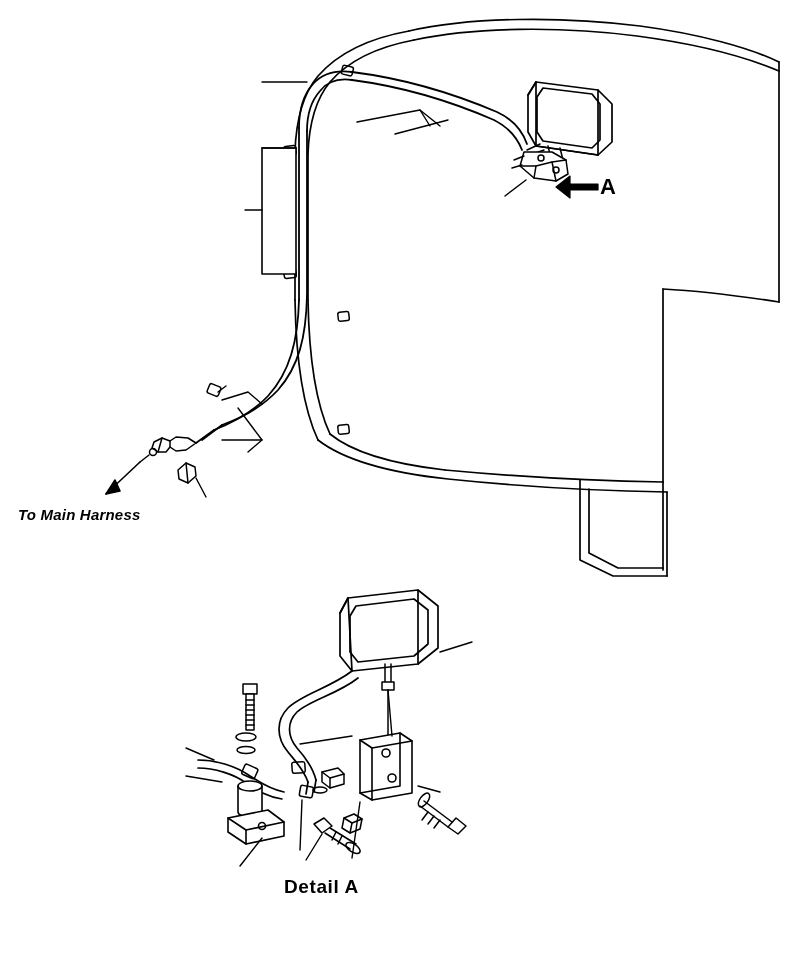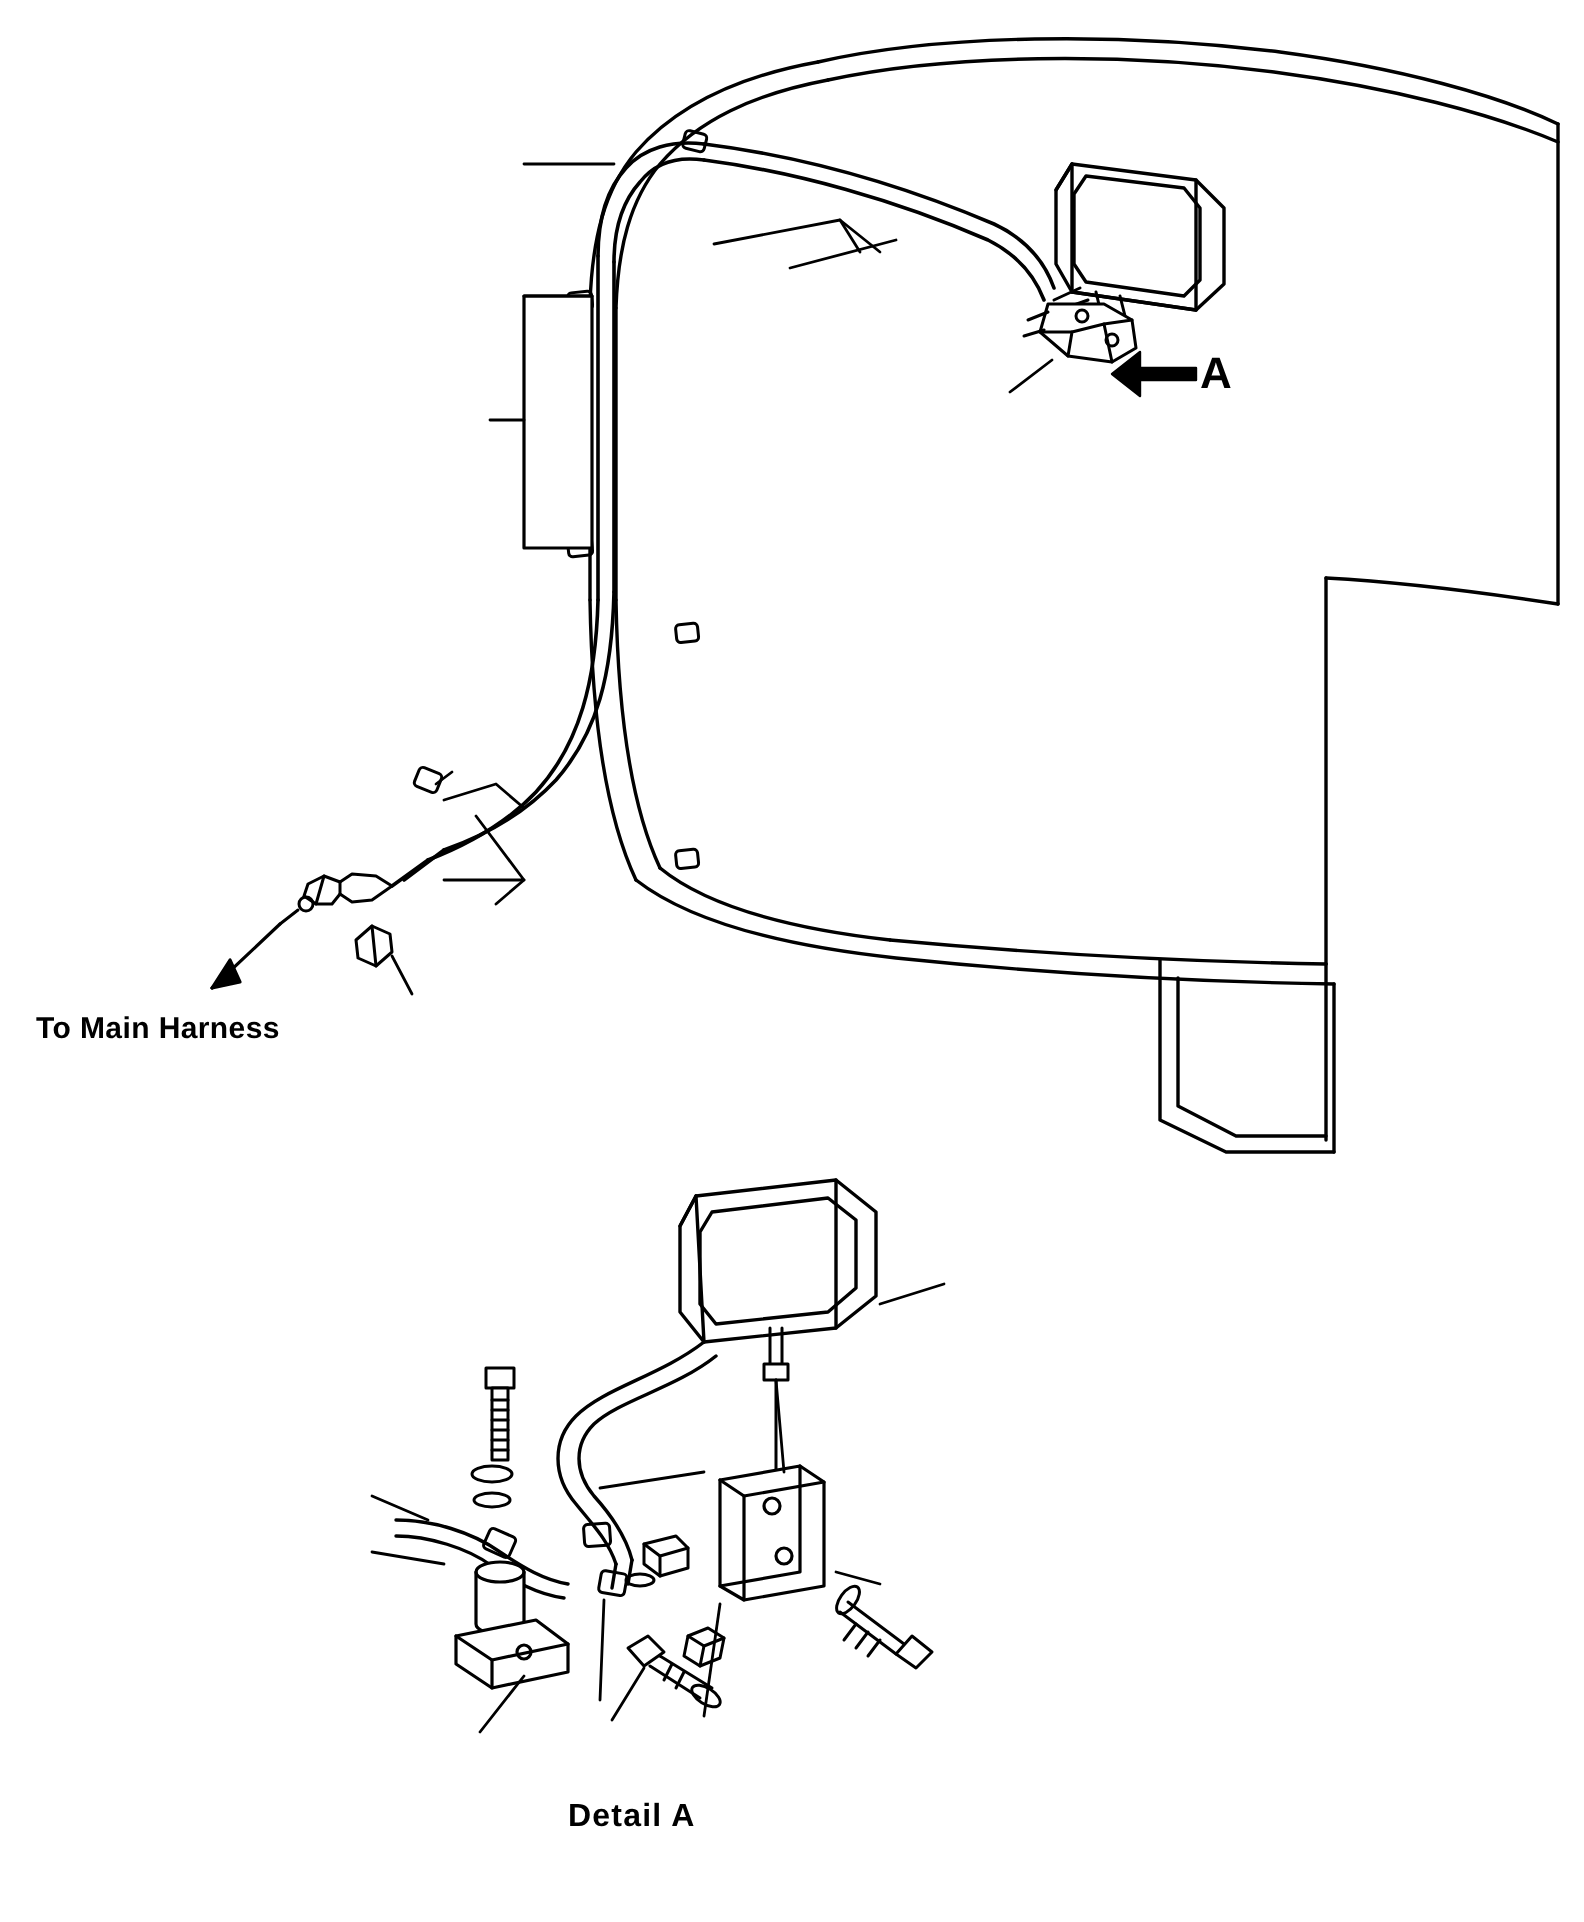--- a/index.html
+++ b/index.html
@@ -27,30 +27,31 @@
     color: #000000;
     font-weight: bold;
     white-space: nowrap;
     font-family: "Liberation Sans", sans-serif;
   }
   #label-main-harness {
     left: 18px;
     top: 506px;
     font-size: 15px;
     letter-spacing: 0.2px;
+    font-style: italic;
   }
   #label-callout-a {
     left: 600px;
     top: 174px;
     font-size: 22px;
   }
   #label-detail-a {
     left: 284px;
-    top: 900px;
-    font-size: 16px;
+    top: 876px;
+    font-size: 19px;
     letter-spacing: 0.6px;
   }
 </style>
 </head>
 <body>
 
 <div id="page">
 
   <svg id="diagram-svg" viewBox="0 0 792 961">
     <g fill="none" stroke="#000000" stroke-width="1.6" stroke-linecap="round" stroke-linejoin="round">

